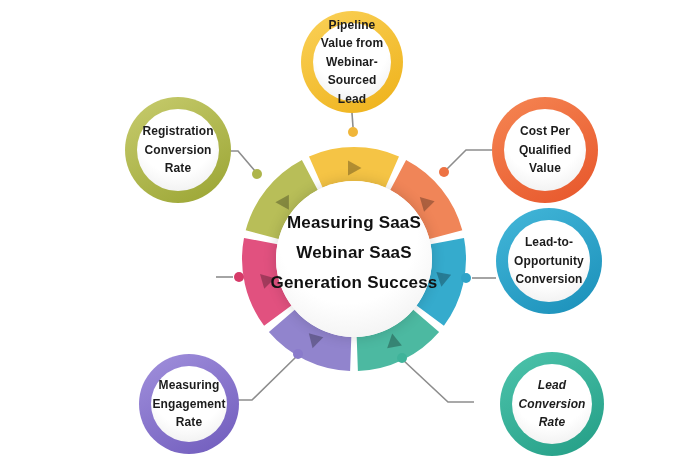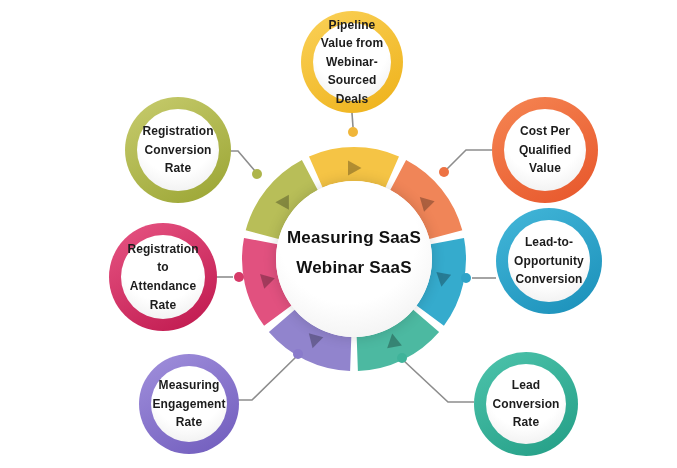--- a/index.html
+++ b/index.html
@@ -63,57 +63,53 @@
       <circle cx="298" cy="354" r="5" fill="#8A7BCB"></circle>
       <polyline points="403,360 448,402 474,402" fill="none" stroke="#8d8d8d" stroke-width="1.6"></polyline>
       <circle cx="402" cy="358" r="5" fill="#3FB39A"></circle>
     </svg>
 
   <div class="center-disc" id="center-disc" style="left: 276px; top: 181px; height: 156px; width: 156px;"></div>
 
   <div class="center-label" id="center-label" style="left: 354px; top: 253px;">
     <div>Measuring SaaS</div>
     <div>Webinar SaaS</div>
+    <div>Generation Success</div>
   </div>
 
   <div class="node" style="left: 301px; top: 11px; height: 102px; width: 102px; background: linear-gradient(150deg, rgb(249, 206, 82) 10%, rgb(239, 180, 31) 90%);">
     <div class="node-inner">
-      <span class="node-label">Pipeline Value from Webinar-Sourced Deals</span>
+      <span class="node-label">Pipeline Value from Webinar-Sourced Lead</span>
     </div>
   </div>
 
   <div class="node" style="left: 125px; top: 97px; height: 106px; width: 106px; background: linear-gradient(150deg, rgb(195, 200, 104) 10%, rgb(158, 168, 56) 90%);">
     <div class="node-inner">
       <span class="node-label">Registration Conversion Rate</span>
     </div>
   </div>
 
   <div class="node" style="left: 492px; top: 97px; height: 106px; width: 106px; background: linear-gradient(150deg, rgb(244, 129, 79) 10%, rgb(232, 90, 46) 90%);">
     <div class="node-inner">
       <span class="node-label">Cost Per Qualified Value</span>
     </div>
   </div>
 
-  <div class="node" style="left: 109px; top: 223px; height: 108px; width: 108px; background: linear-gradient(150deg, rgb(227, 79, 126) 10%, rgb(194, 29, 82) 90%);">
-    <div class="node-inner">
-      <span class="node-label">Registration to Attendance Rate</span>
-    </div>
-  </div>
 
   <div class="node" style="left: 496px; top: 208px; height: 106px; width: 106px; background: linear-gradient(150deg, rgb(63, 179, 214) 10%, rgb(30, 147, 188) 90%);">
     <div class="node-inner">
       <span class="node-label">Lead-to-Opportunity Conversion</span>
     </div>
   </div>
 
   <div class="node" style="left: 139px; top: 354px; height: 100px; width: 100px; background: linear-gradient(150deg, rgb(156, 139, 217) 10%, rgb(116, 96, 191) 90%);">
     <div class="node-inner">
       <span class="node-label">Measuring Engagement Rate</span>
     </div>
   </div>
 
-  <div class="node" style="left: 474px; top: 352px; height: 104px; width: 104px; background: linear-gradient(150deg, rgb(73, 192, 168) 10%, rgb(39, 161, 137) 90%);">
+  <div class="node" style="left: 500px; top: 352px; height: 104px; width: 104px; background: linear-gradient(150deg, rgb(73, 192, 168) 10%, rgb(39, 161, 137) 90%); font-style: italic;">
     <div class="node-inner">
       <span class="node-label">Lead Conversion Rate</span>
     </div>
   </div>
 
 </div>
 
 </body></html>

